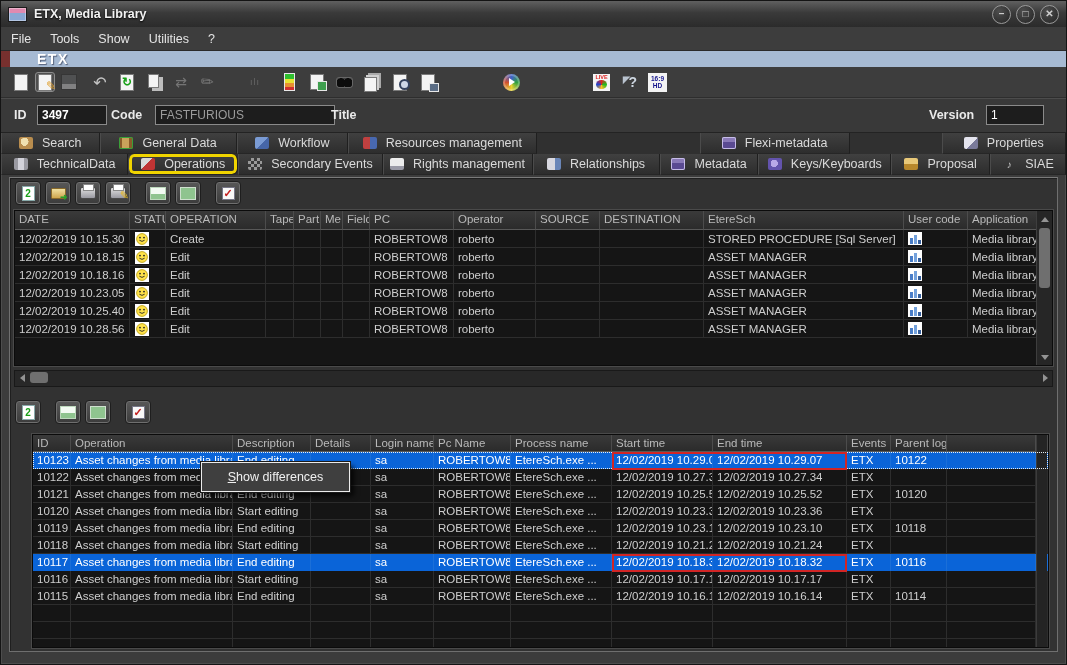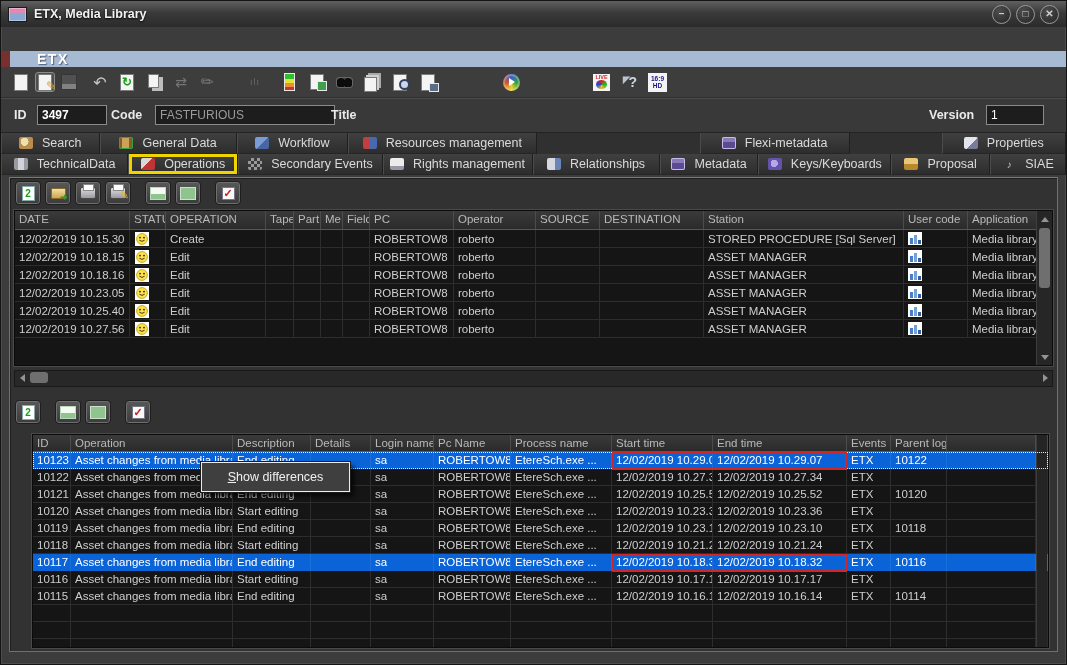--- a/index.html
+++ b/index.html
@@ -200,20 +200,27 @@
   <div class="titlebar">
     <span class="app-icon"></span>
     <span class="title">ETX, Media Library</span>
     <div class="win-controls">
       <div class="wbtn">–</div>
       <div class="wbtn">□</div>
       <div class="wbtn">✕</div>
     </div>
   </div>
 
+  <div class="menubar" id="menubar">
+      <span class="menu-item">File</span>
+      <span class="menu-item">Tools</span>
+      <span class="menu-item">Show</span>
+      <span class="menu-item">Utilities</span>
+      <span class="menu-item">?</span>
+    </div>
 
   <div class="brand">
     <span class="brand-block"></span>
     <span class="brand-label">ETX</span>
   </div>
 
   <div class="toolbar" id="main-toolbar">
       <span class="tbi ic-new-document" style="margin-left: 0px;"></span>
       <span class="tbi ic-edit active" style="margin-left: 4px;"></span>
       <span class="tbi ic-save disabled" style="margin-left: 4px;"></span>
@@ -283,21 +290,21 @@
         <div class="tab" style="flex: 19 1 0px;">
           <span class="tabicon tic-properties"></span>
           <span class="tablabel">Properties</span>
         </div>
       </div>
     <div class="tabrow" id="tabrow2">
         <div class="tab" style="flex: 22 1 0px;">
           <span class="tabicon tic-technical"></span>
           <span class="tablabel">TechnicalData</span>
         </div>
-        <div class="tab active" style="flex: 19 1 0px;">
+        <div class="tab active" style="flex: 19 1 0px; border-radius: 6px;">
           <span class="tabicon tic-operations"></span>
           <span class="tablabel">Operations</span>
         </div>
         <div class="tab" style="flex: 25 1 0px;">
           <span class="tabicon tic-events"></span>
           <span class="tablabel">Secondary Events</span>
         </div>
         <div class="tab" style="flex: 26 1 0px;">
           <span class="tabicon tic-rights"></span>
           <span class="tablabel">Rights management</span>
@@ -357,21 +364,21 @@
             <div class="hcell" style="width: 36px;">STATU</div>
             <div class="hcell" style="width: 100px;">OPERATION</div>
             <div class="hcell" style="width: 28px;">Tape</div>
             <div class="hcell" style="width: 27px;">Part</div>
             <div class="hcell" style="width: 22px;">Me</div>
             <div class="hcell" style="width: 27px;">Field</div>
             <div class="hcell" style="width: 84px;">PC</div>
             <div class="hcell" style="width: 82px;">Operator</div>
             <div class="hcell" style="width: 64px;">SOURCE</div>
             <div class="hcell" style="width: 104px;">DESTINATION</div>
-            <div class="hcell" style="width: 200px;">Station</div>
+            <div class="hcell" style="width: 200px;">EtereSch</div>
             <div class="hcell" style="width: 64px;">User code</div>
             <div class="hcell" style="flex: 1 1 auto;">Application</div>
           </div>
           <div class="trow">
             <div class="tcell" style="width: 115px;">12/02/2019 10.15.30</div>
             <div class="tcell" style="width: 36px;">
               <span class="smiley-wrap">
                 <svg viewBox="0 0 12 12" width="12" height="12">
                   <circle cx="6" cy="6" r="5.4" fill="#ffe24a" stroke="#b89a00" stroke-width="0.8"></circle>
                   <circle cx="4" cy="4.6" r="0.9" fill="#222"></circle>
@@ -517,21 +524,21 @@
             <div class="tcell" style="width: 64px;">
               <span class="ucode-wrap">
                 <span class="ucode-bar1"></span>
                 <span class="ucode-bar2"></span>
                 <span class="ucode-bar3"></span>
               </span>
             </div>
             <div class="tcell" style="flex: 1 1 auto;">Media library</div>
           </div>
           <div class="trow">
-            <div class="tcell" style="width: 115px;">12/02/2019 10.27.56</div>
+            <div class="tcell" style="width: 115px;">12/02/2019 10.28.56</div>
             <div class="tcell" style="width: 36px;">
               <span class="smiley-wrap">
                 <svg viewBox="0 0 12 12" width="12" height="12">
                   <circle cx="6" cy="6" r="5.4" fill="#ffe24a" stroke="#b89a00" stroke-width="0.8"></circle>
                   <circle cx="4" cy="4.6" r="0.9" fill="#222"></circle>
                   <circle cx="8" cy="4.6" r="0.9" fill="#222"></circle>
                   <path d="M3.4 7.2 Q6 9.6 8.6 7.2" fill="none" stroke="#222" stroke-width="0.9"></path>
                 </svg>
               </span>
             </div>

